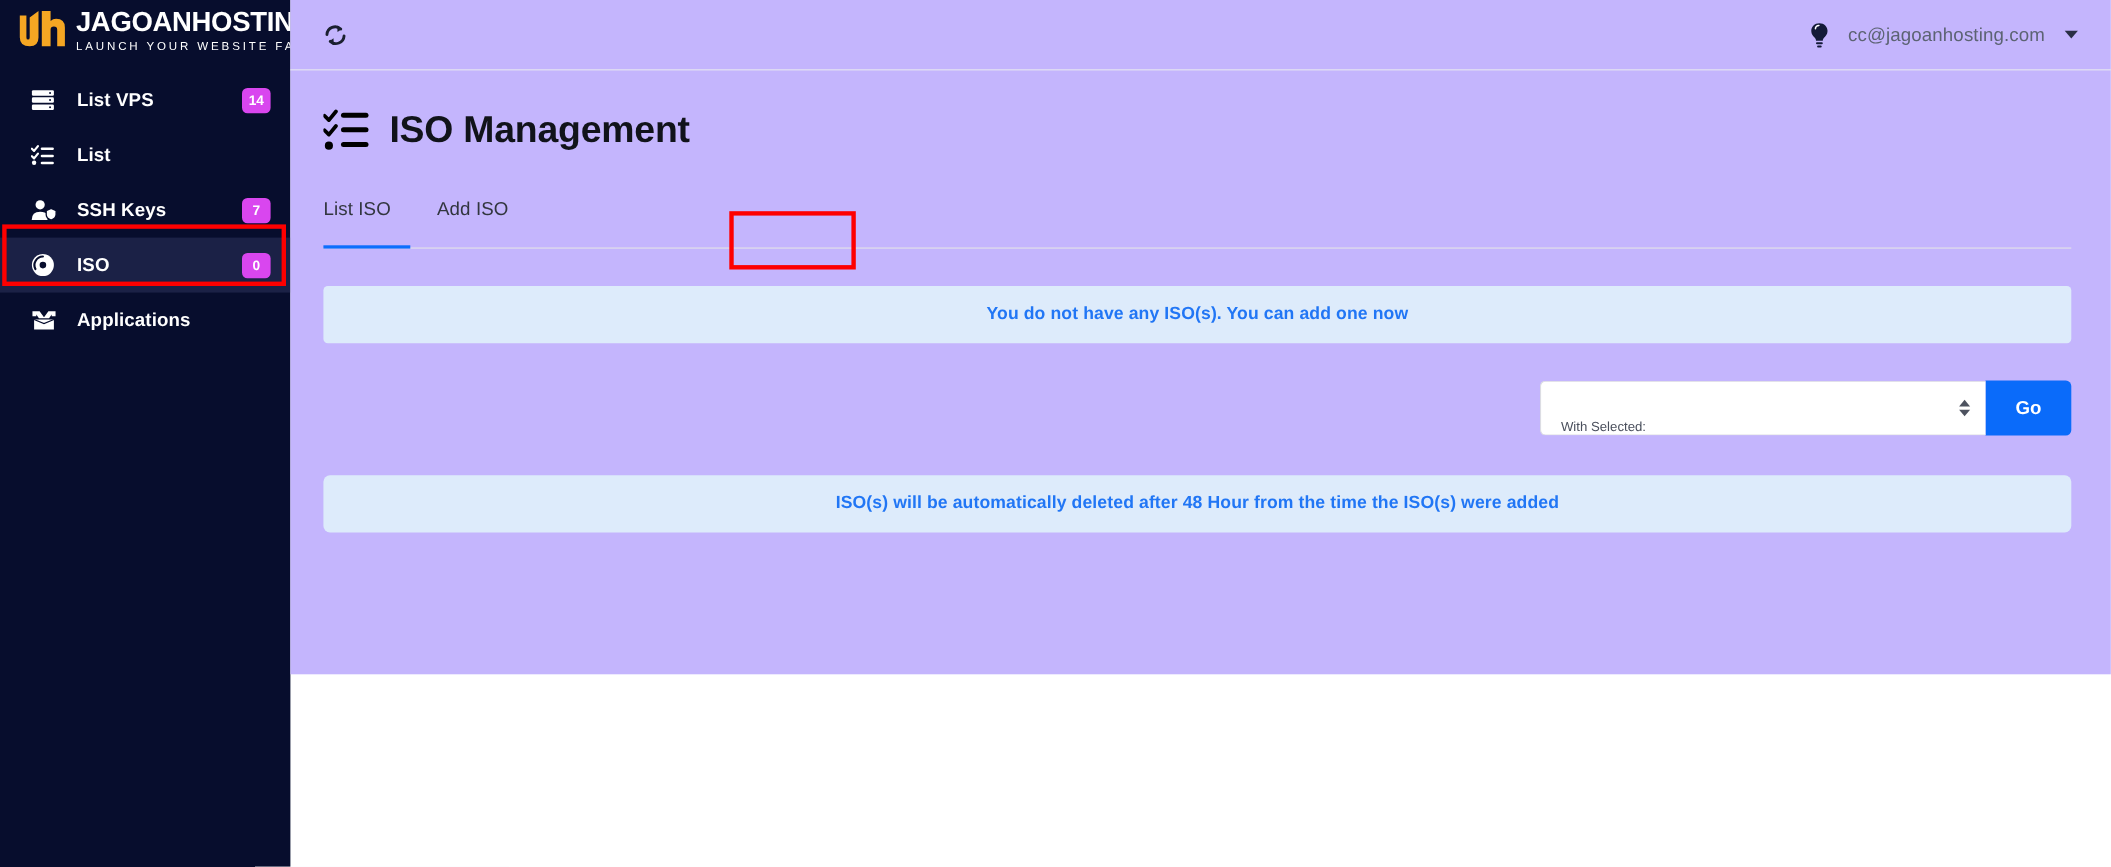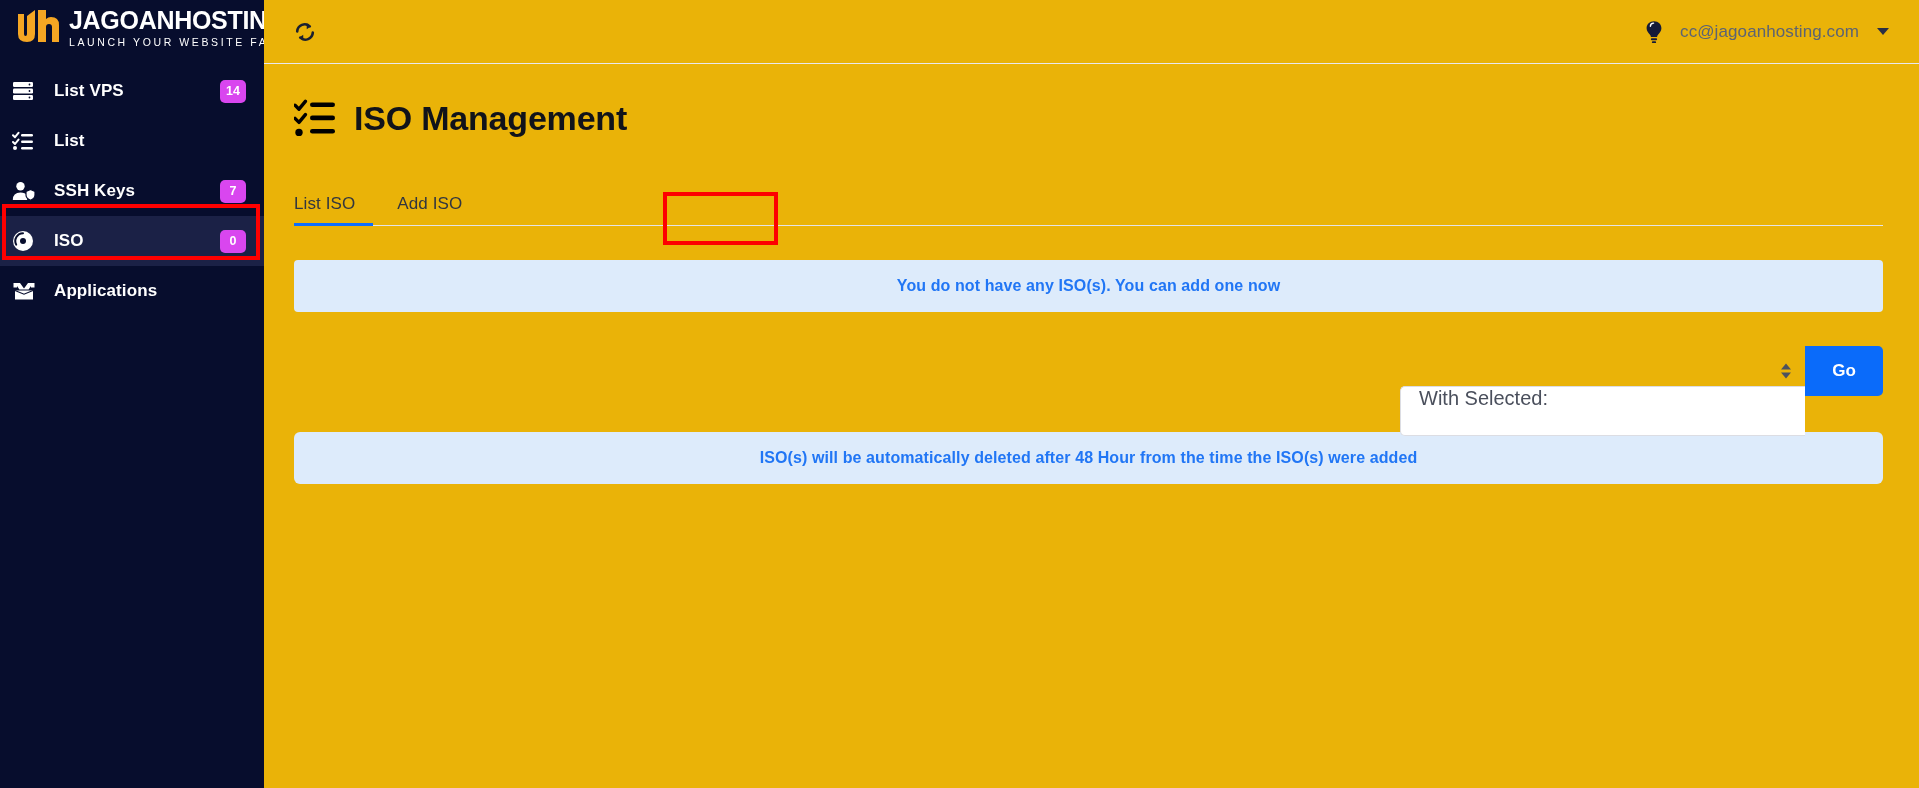--- a/index.html
+++ b/index.html
@@ -52,21 +52,21 @@
     letter-spacing: 2.6px;
     margin-top: 3px;
     white-space: nowrap;
   }
 
   .nav { margin-top: 10px; }
   .nav-item {
     display: flex;
     align-items: center;
     height: 50px;
-    padding: 0 18px 0 12px;
+    padding: 0 18px 0 28px;
     position: relative;
     cursor: pointer;
   }
   .nav-item.active { background: #1b2146; }
   .nav-icon {
     width: 30px; height: 24px;
     display: flex; align-items: center; justify-content: flex-start;
     flex: 0 0 auto;
     color: #ffffff;
     margin-right: 12px;
@@ -96,22 +96,22 @@
     border: 4px solid #fe0000;
     pointer-events: none;
     z-index: 40;
   }
   #annot-iso { left: 2px; top: 204px; width: 258px; height: 56px; }
   #annot-addiso { left: 399px; top: 192px; width: 115px; height: 53px; background: transparent; }
 
   
   .main {
     flex: 1 1 auto;
-    height: 788px;
-    background: #eab308;
+    height: 613px;
+    background: #c4b5fd;
     position: relative;
   }
   .topbar {
     height: 64px;
     border-bottom: 1px solid #e9e9ef;
     display: flex;
     align-items: center;
     padding: 0 30px 0 24px;
   }
   .refresh-btn {
@@ -161,21 +161,21 @@
     margin-top: 42px;
     border-bottom: 1px solid #e3e3e8;
     display: flex;
     align-items: flex-end;
     height: 46px;
     padding-left: 0;
   }
   .tab {
     font-size: 17px;
     color: #32363f;
-    padding: 0 18px 11px 18px;
+    padding: 0 18px 25px 18px;
     cursor: pointer;
     position: relative;
     letter-spacing: 0.1px;
   }
   .tab:first-child { padding-left: 0; padding-right: 24px; }
   .tab.active::after {
     content: "";
     position: absolute;
     left: 0; right: 6px; bottom: -1px;
     height: 3px;
@@ -208,26 +208,25 @@
     height: 50px;
   }
   .fake-select {
     width: 100%;
     height: 50px;
     border: 1px solid #dcdde3;
     border-right: none;
     border-radius: 5px 0 0 5px;
     background: #ffffff;
     display: flex;
-    align-items: flex-start;
+    align-items: flex-end;
     padding: 0 18px;
-    font-size: 20px;
+    font-size: 12px;
     color: #4a4f5c;
     cursor: pointer;
-    margin-top: 40px;
   }
   .spinner-arrows {
     position: absolute;
     right: 14px; top: 50%;
     transform: translateY(-50%);
     display: flex; flex-direction: column; gap: 3px;
     pointer-events: none;
   }
   .spinner-arrows i { display: block; width: 0; height: 0; }
   .spinner-arrows i.up {

